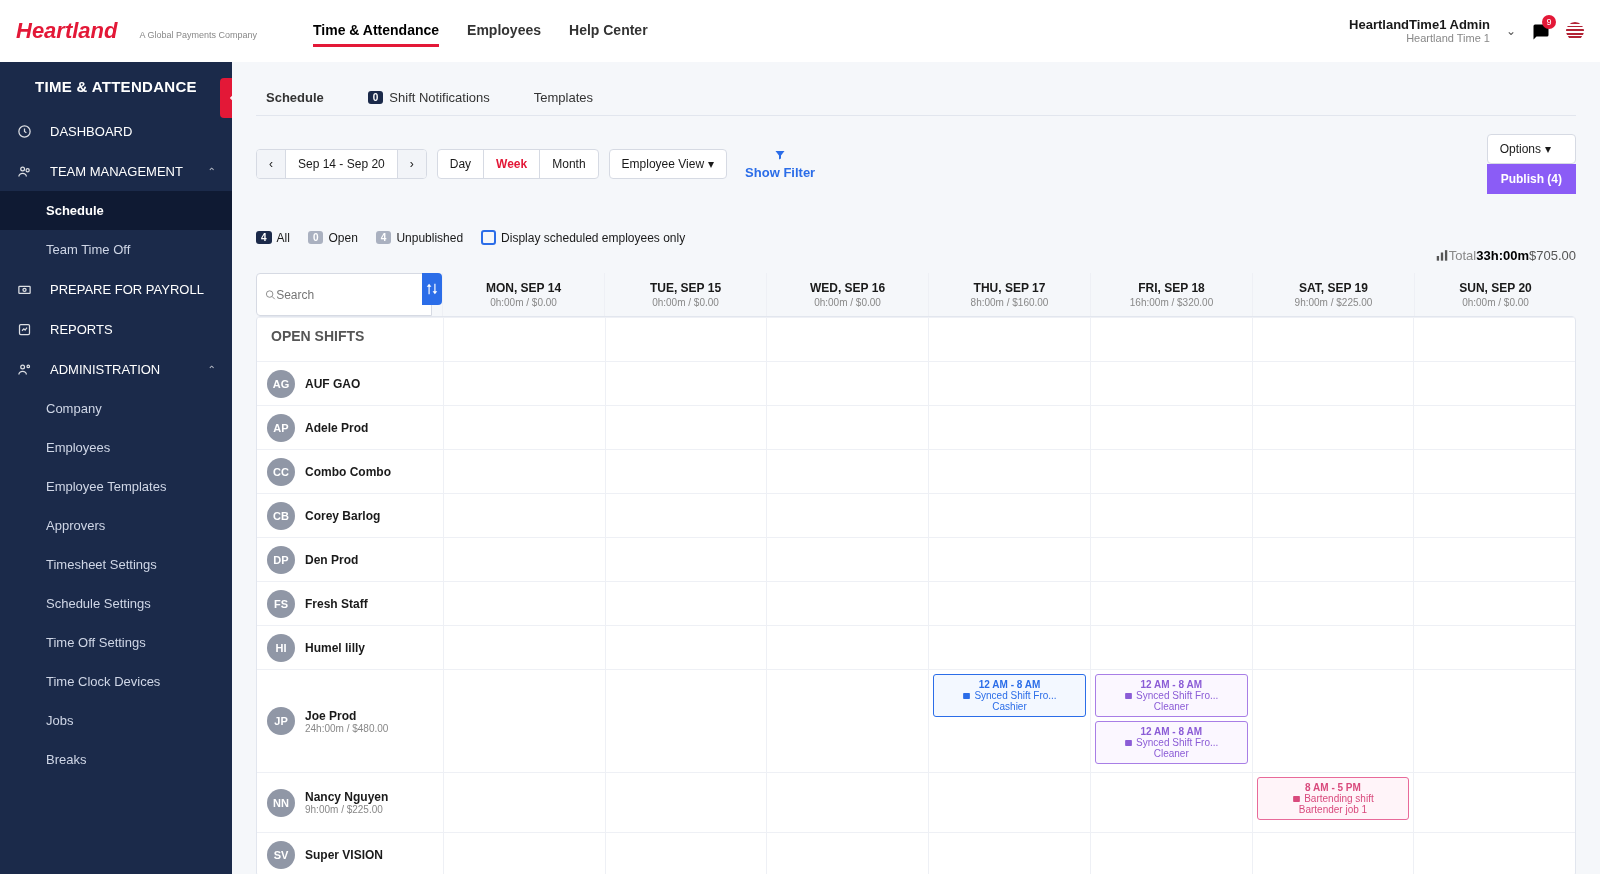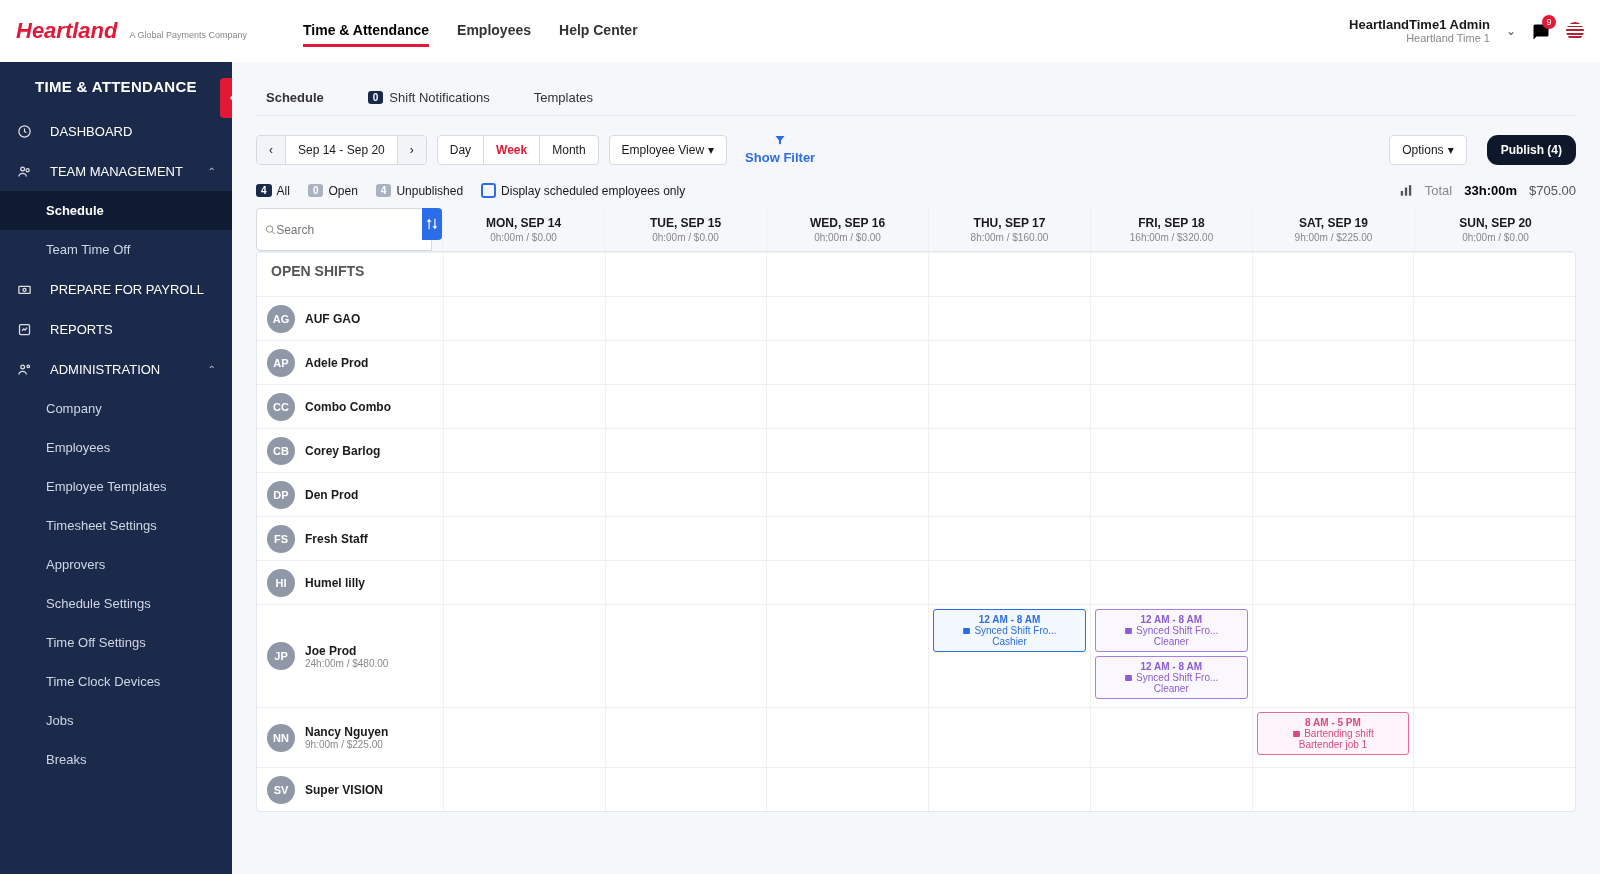--- a/index.html
+++ b/index.html
@@ -1,18 +1,18 @@
 <!DOCTYPE html>
 <html><head>
 <meta charset="utf-8">
 <style>
 * { box-sizing: border-box; margin: 0; padding: 0; }
 body { font-family: -apple-system, BlinkMacSystemFont, "Segoe UI", Arial, sans-serif; font-size: 13px; color: #1a1a1a; background: #f5f7fa; overflow: hidden; }
 .topbar { height: 62px; background: #fff; display: flex; align-items: center; padding: 0 16px; }
-.logo { display: flex; align-items: baseline; gap: 12px; }
+.logo { display: flex; align-items: baseline; gap: 22px; }
 .logo-main { color: #e31837; font-weight: 700; font-size: 22px; font-style: italic; }
 .logo-sub { color: #888; font-size: 9px; }
 .tabs { display: flex; gap: 28px; margin-left: 56px; }
 .tab { font-size: 14px; font-weight: 600; color: #333; padding: 6px 0; cursor: pointer; }
 .tab.active { border-bottom: 3px solid #e31837; color: #000; }
 .user-area { margin-left: auto; display: flex; align-items: center; gap: 16px; }
 .user-block { text-align: right; line-height: 1.2; }
 .user-name { font-weight: 600; font-size: 13px; }
 .user-sub { color: #888; font-size: 11px; }
 .caret { font-size: 12px; color: #555; }
@@ -35,27 +35,27 @@
 .count-badge { background: #1b2a4a; color: #fff; border-radius: 3px; font-size: 10px; padding: 1px 5px; font-weight: 700; }
 .toolbar { display: flex; align-items: center; gap: 10px; margin-top: 18px; }
 .btn-group { display: flex; border: 1px solid #d6dae3; border-radius: 4px; overflow: hidden; background:#fff; }
 .btn-group > * { padding: 7px 12px; border-right: 1px solid #d6dae3; cursor: pointer; font-size: 12px; }
 .btn-group > *:last-child { border-right: 0; }
 .btn-group .sel { color: #e31837; font-weight: 600; background:#fff; }
 .btn-group .nav-arrow { background: #f2f4f8; }
 .date-range { font-size: 12px; }
 .dropdown-btn { border: 1px solid #d6dae3; border-radius: 4px; padding: 7px 12px; font-size: 12px; cursor: pointer; background: #fff; display: flex; align-items: center; gap: 4px; }
 .filter-link { color: #2b6de8; font-weight: 600; cursor: pointer; display: flex; align-items: center; gap: 4px; margin-left: 8px; flex-direction: column; }
-.btn-primary { background: #0f172a; color: #fff; border-radius: 11px; padding: 8px 14px; font-size: 12px; font-weight: 600; cursor: pointer; }
+.btn-primary { background: #8b5cf6; color: #fff; border-radius: 0; padding: 8px 14px; font-size: 12px; font-weight: 600; cursor: pointer; }
 .filters-row { display: flex; align-items: center; gap: 18px; margin-top: 18px; }
 .pill { display: flex; align-items: center; gap: 5px; font-size: 12px; cursor: pointer; }
 .pill .cnt { background: #1b2a4a; color: #fff; border-radius: 3px; font-size: 10px; padding: 1px 5px; font-weight: 700; }
 .pill.muted .cnt { background: #aab1c0; }
 .chk { width: 15px; height: 15px; border: 2px solid #2b6de8; border-radius: 3px; display: inline-block; }
-.totals { margin-left: auto; display: flex; gap: 12px; align-items: center; color: #555; }
+.totals { margin-left: auto; display: flex; gap: 0; align-items: center; color: #555; margin-top: 36px; }
 .totals .lbl { color: #888; }
 .totals .hrs { font-weight: 700; color: #000; }
 .search { flex: 0 0 176px; display: flex; align-items: center; border: 1px solid #d6dae3; border-radius: 4px 0 0 4px; padding: 6px 8px; background: #fff; }
 .search input { border: 0; outline: 0; width: 100%; font-size: 12px; }
 .sort-btn { background: #2b6de8; color: #fff; width: 34px; height: 32px; border-radius: 0 4px 4px 0; display: flex; align-items: center; justify-content: center; cursor: pointer; margin-left:-10px; }
 .grid { margin-top: 0; border: 1px solid #e2e6ee; border-radius: 4px; background:#fff; }
 .emp-col { width: 186px; flex: 0 0 186px; }
 .day-col { flex: 1; border-left: 1px solid #eef0f5; text-align: center; padding: 8px 4px; }
 .day-col .dname { font-weight: 700; font-size: 12px; }
 .day-col .dmeta { color: #888; font-size: 10px; margin-top: 2px; }
@@ -149,22 +149,22 @@
               <circle cx="9" cy="8" r="3"></circle>
               <path d="M3 20c0-3 3-5 6-5s6 2 6 5"></path>
               <circle cx="18" cy="7" r="2"></circle>
             </svg></span>
           <span>ADMINISTRATION</span>
           <span class="chev">⌃</span>
         </div>
         <div class="nav-sub">Company</div>
         <div class="nav-sub">Employees</div>
         <div class="nav-sub">Employee Templates</div>
+        <div class="nav-sub">Approvers</div>
         <div class="nav-sub">Timesheet Settings</div>
-        <div class="nav-sub">Approvers</div>
         <div class="nav-sub">Schedule Settings</div>
         <div class="nav-sub">Time Off Settings</div>
         <div class="nav-sub">Time Clock Devices</div>
         <div class="nav-sub">Jobs</div>
         <div class="nav-sub">Breaks</div>
       </div>
   </div>
 
   <div class="content">
     <div class="subtabs" id="subtabs">
@@ -187,21 +187,21 @@
       <div class="dropdown-btn">
         <span>Employee View</span>
         <span>▾</span>
       </div>
       <div class="filter-link">
         <svg width="12" height="12" viewBox="0 0 24 24" fill="currentColor">
             <path d="M3 4h18l-7 9v6l-4 2v-8z"></path>
           </svg>
         <span>Show Filter</span>
       </div>
-      <div style="margin-left:auto; display:flex; gap:20px;">
+      <div style="margin-left:auto; display:flex; gap:0;flex-direction:column;">
         <div class="dropdown-btn">
           <span>Options</span>
           <span>▾</span>
         </div>
         <div class="btn-primary">Publish (4)</div>
       </div>
     </div>
 
     <div class="filters-row">
       <div id="filter-pills" style="display:flex; gap:18px;">

